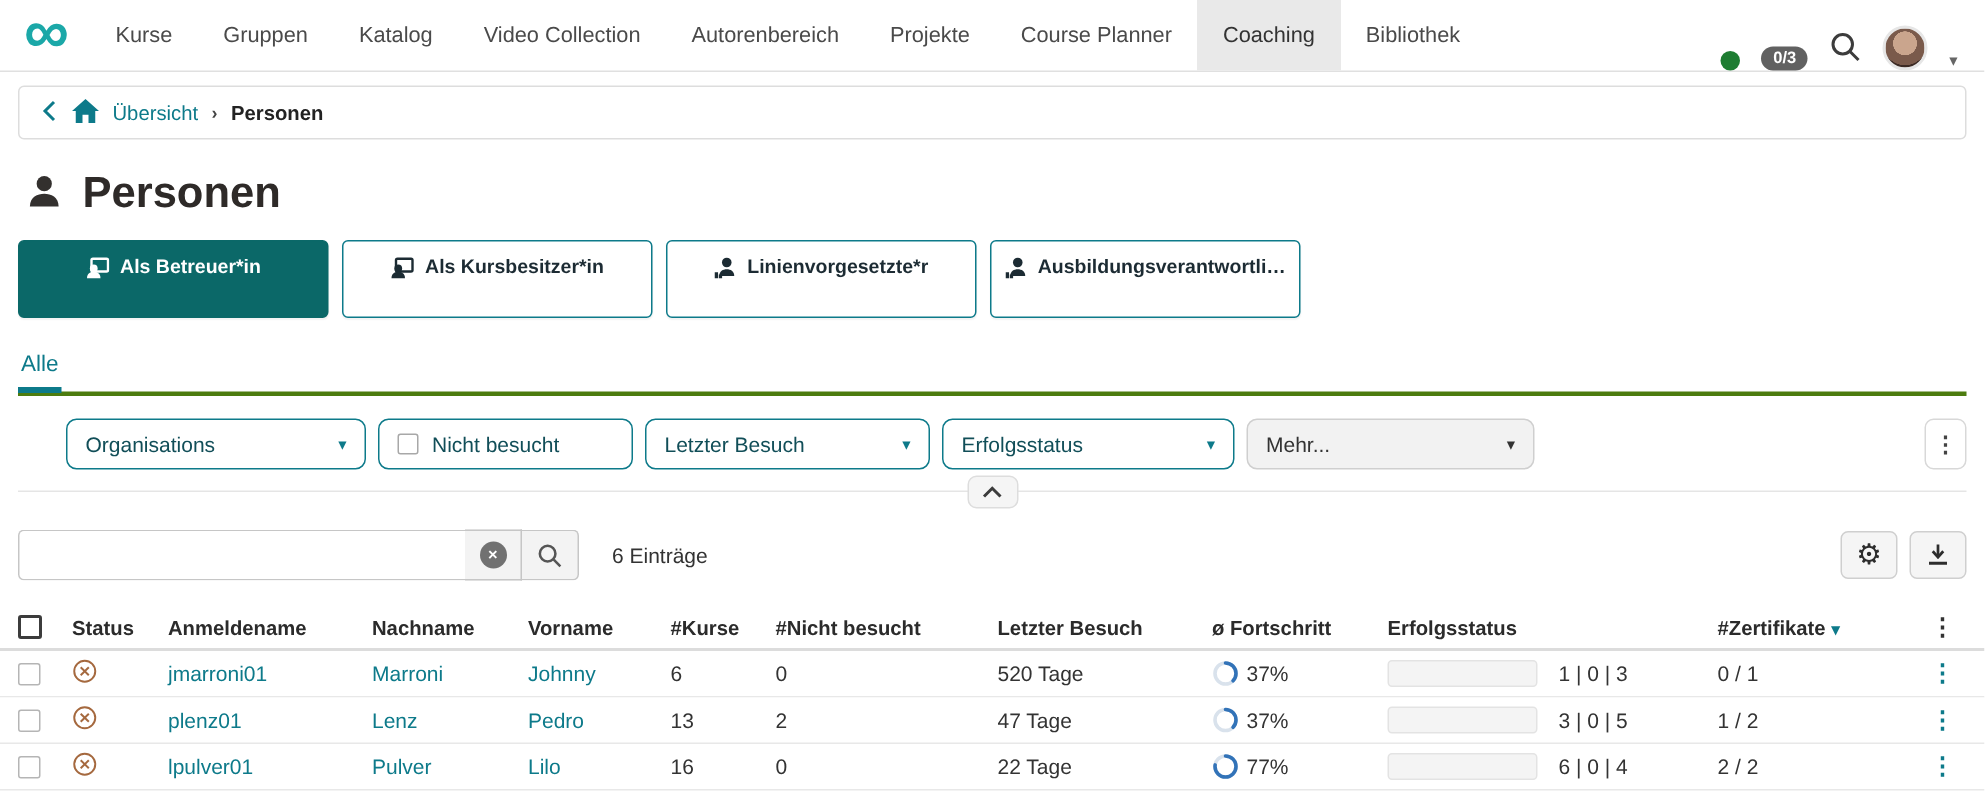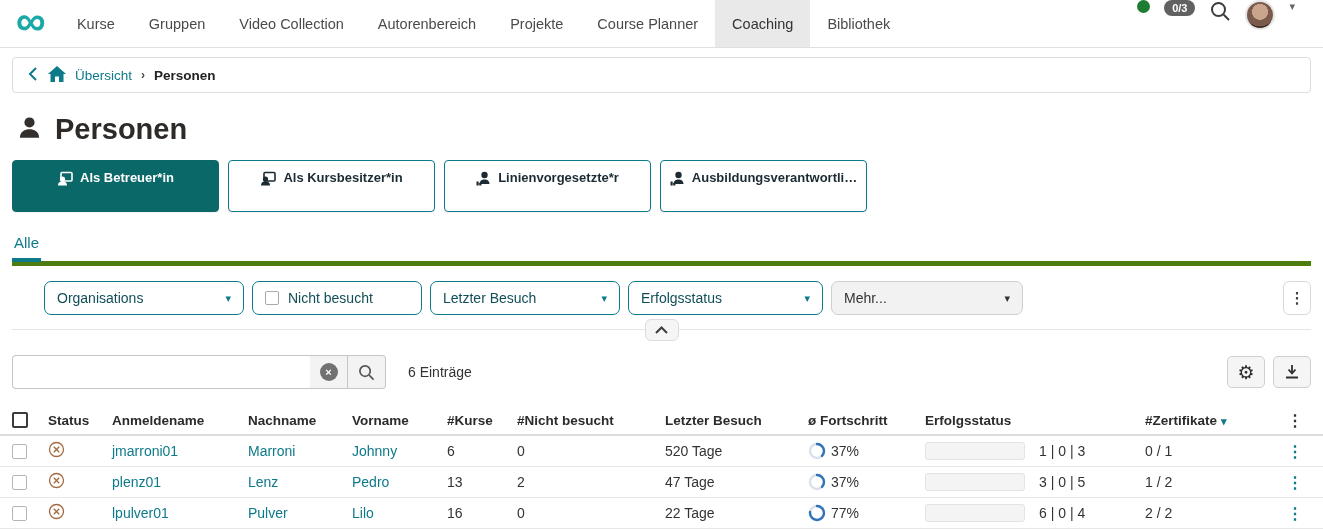--- a/index.html
+++ b/index.html
@@ -6,21 +6,21 @@
   html,body { width:1323px; height:530px; overflow:hidden; background:#fff;
     font-family:"Liberation Sans", sans-serif; color:#333; }
 
   
   .topnav { display:flex; align-items:stretch; height:48px; border-bottom:1px solid #e0e0e0; background:#fff; }
   .logo { display:flex; align-items:center; padding:0 14px 0 16px; }
   .logo span { font-size:42px; font-weight:700; color:#1ba8a8; line-height:40px; margin-top:-6px; }
   .navitems { display:flex; align-items:stretch; }
   .navitem { display:flex; align-items:center; padding:0 17px; font-size:14.5px; color:#4a4a4a; cursor:pointer; white-space:nowrap; }
   .navitem.active { background:#e9e9e9; color:#333; }
-  .nav-right { margin-left:auto; display:flex; align-items:flex-start; gap:14px; padding-right:28px; }
+  .nav-right { margin-left:auto; display:flex; align-items:flex-end; gap:14px; padding-right:18px; }
   .online-dot { width:13px; height:13px; border-radius:50%; background:#1e7d32; }
   .counter-badge { background:#616161; color:#fff; font-size:11px; font-weight:bold; border-radius:9px; padding:2px 8px; }
   .avatar { width:30px; height:30px; border-radius:50%; border:2px solid #e6e6e6;
     background:radial-gradient(circle at 50% 38%, #caa58d 0 38%, #7a5a4b 39% 70%, #3c2a24 71%); }
   .nav-caret { color:#666; font-size:11px; }
 
   
   .breadcrumb-bar { margin:9px 12px 0 12px; height:36px; border:1px solid #ddd; border-radius:4px;
     display:flex; align-items:center; gap:9px; padding:0 14px; font-size:13.5px; }
   .crumb-link { color:#0d7a8a; cursor:pointer; }
@@ -34,21 +34,21 @@
   
   .role-buttons { display:flex; gap:9px; margin:14px 12px 0 12px; }
   .role-btn { width:207px; height:52px; border:1px solid #0d7a8a; border-radius:4px; background:#fff;
     display:flex; align-items:flex-start; justify-content:center; padding-top:9px; gap:7px;
     font-size:13px; font-weight:bold; color:#1c2b33; cursor:pointer; box-shadow:0 1px 1px rgba(0,0,0,.05); }
   .role-btn svg { flex:0 0 auto; margin-top:1px; }
   .role-btn.selected { background:#0b6868; border-color:#0b6868; color:#fff; }
   .role-btn .lbl { white-space:nowrap; overflow:hidden; text-overflow:ellipsis; max-width:170px; }
 
   
-  .tabs-row { margin:22px 12px 0 12px; border-bottom:5px solid #4d7c0f;text-decoration:underline; }
+  .tabs-row { margin:22px 12px 0 12px; border-bottom:3px solid #4d7c0f;text-decoration:underline; }
   .tab-alle { display:inline-block; color:#0d7a8a; font-size:15px; padding:0 2px 7px 2px;
     border-bottom:4px solid #0d7a8a; margin-bottom:-1px; cursor:pointer; }
 
   
   .filter-row { display:flex; align-items:center; gap:8px; margin:15px 12px 0 12px;padding-left:32px; }
   .pill { height:34px; border:1px solid #0d7a8a; border-radius:7px; background:#fff; display:flex;
     align-items:center; justify-content:space-between; padding:0 12px; font-size:14px; color:#114e58; cursor:pointer; }
   .pill .caret { color:#0d7a8a; font-size:11px; }
   .pill.gray { border-color:#cfcfcf; background:#f2f2f2; color:#333; }
   .pill.gray .caret { color:#333; }
@@ -101,20 +101,21 @@
 </head>
 <body>
 
 <header class="topnav">
   <div class="logo">
       <span>∞</span>
     </div>
   <div class="navitems">
     <div class="navitem">Kurse</div>
     <div class="navitem">Gruppen</div>
+    <div class="navitem">Katalog</div>
     <div class="navitem">Video Collection</div>
     <div class="navitem">Autorenbereich</div>
     <div class="navitem">Projekte</div>
     <div class="navitem">Course Planner</div>
     <div class="navitem active">Coaching</div>
     <div class="navitem">Bibliothek</div>
   </div>
   <div class="nav-right">
     <span class="online-dot"></span>
     <span class="counter-badge">0/3</span>

